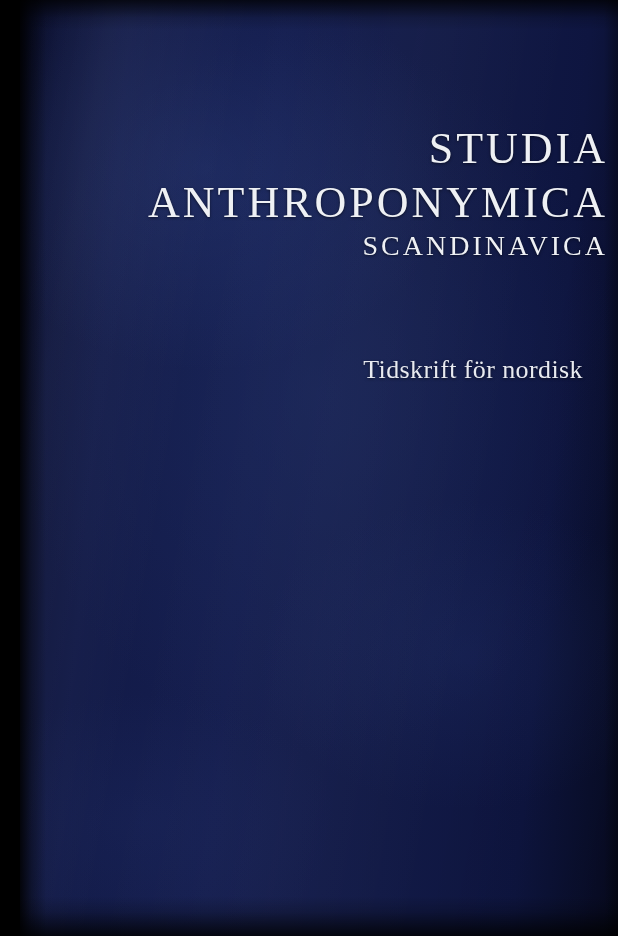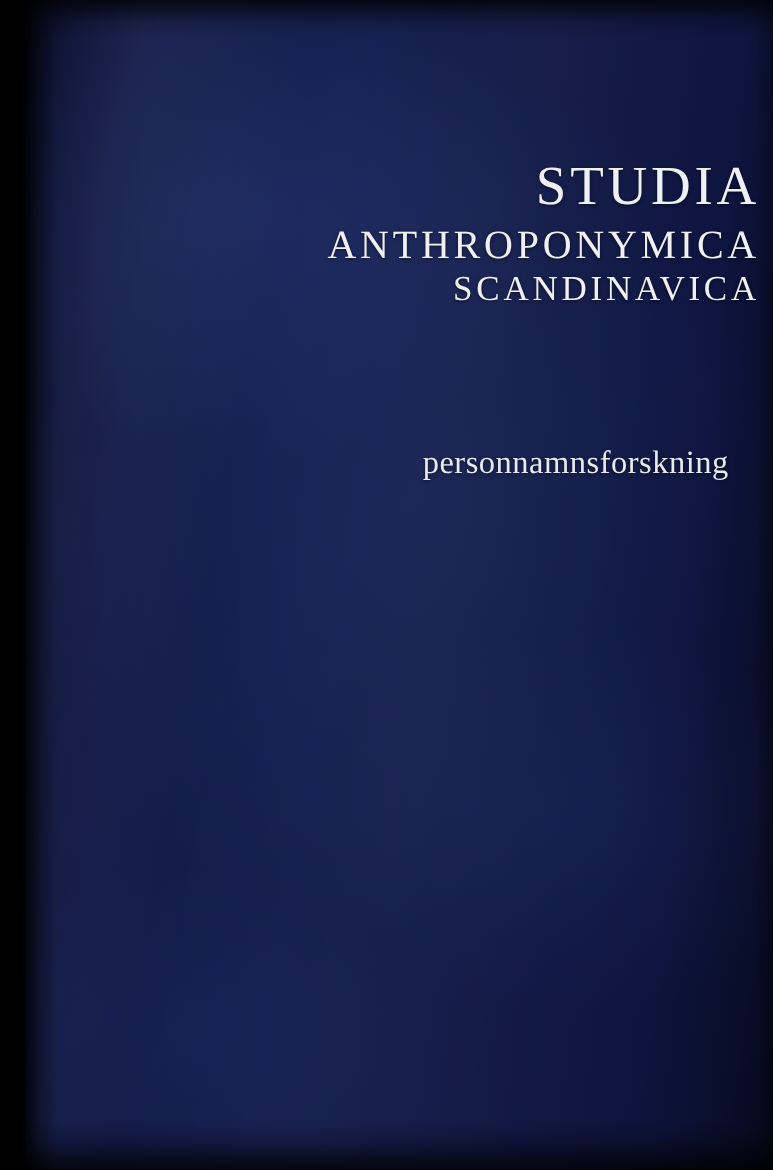--- a/index.html
+++ b/index.html
@@ -84,21 +84,21 @@
   }
   .title-line {
     font-family: "Liberation Serif", serif;
     font-weight: 400;
     letter-spacing: 3px;
     line-height: 1.22;
     text-shadow: 0 1px 3px rgba(0,0,0,0.55);
     white-space: nowrap;
   }
   .title-1 { font-size: 44px; }
-  .title-2 { font-size: 32px; }
+  .title-2 { font-size: 44px; }
   .title-3 { font-size: 28px; }
 
   .subtitle-block {
     position: absolute;
     left: 0;
     right: 55px;
     top: 352px;
     text-align: right;
     color: #e8eaf0;
   }
@@ -141,17 +141,17 @@
   <div class="edge-right"></div>
   <div class="edge-bottom"></div>
 
   <div class="title-block">
     <div class="title-line title-1">STUDIA</div>
     <div class="title-line title-2">ANTHROPONYMICA</div>
     <div class="title-line title-3">SCANDINAVICA</div>
   </div>
 
   <div class="subtitle-block">
-    <div class="subtitle-line">personnamnsforskning</div>
+    <div class="subtitle-line">Tidskrift för nordisk</div>
   </div>
 
 
 </div>
 
 </body></html>

